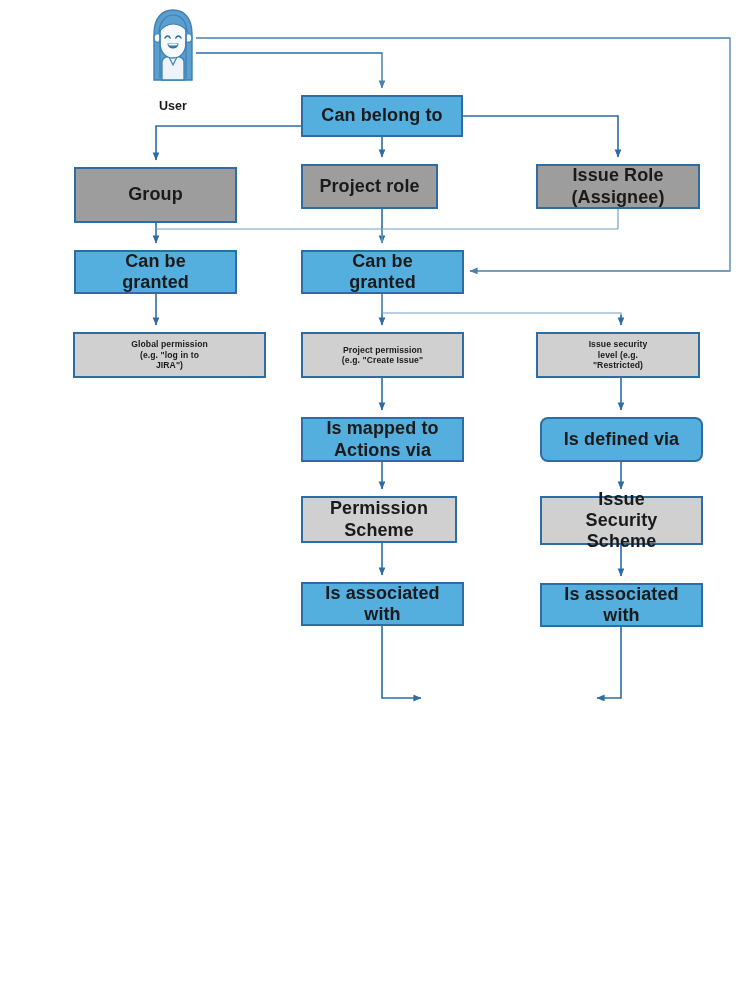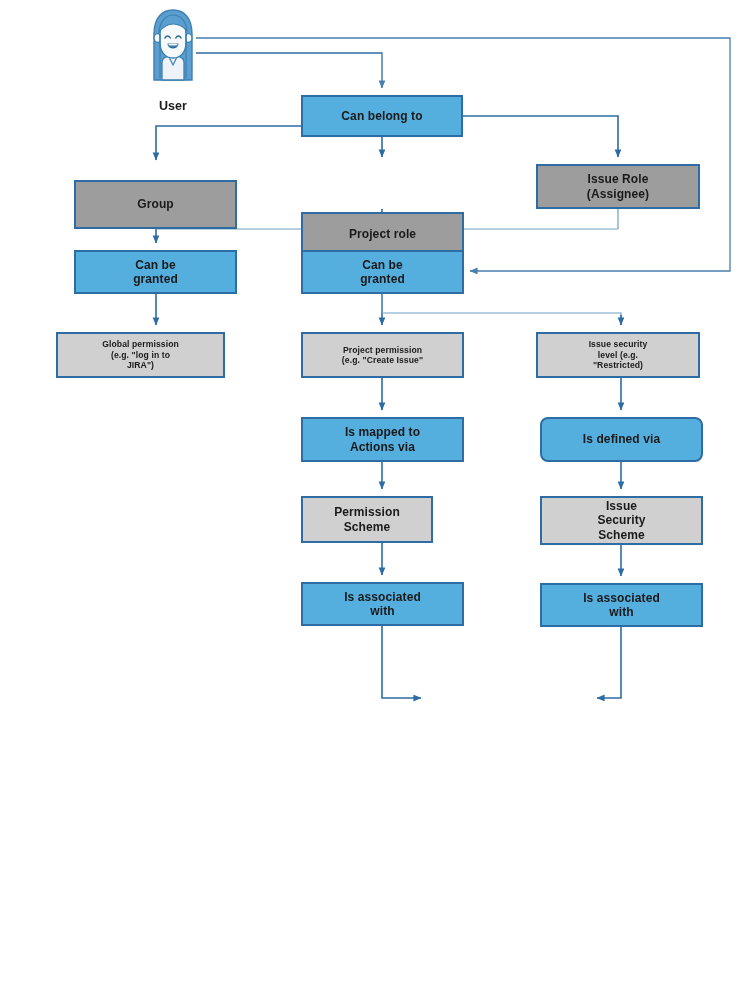--- a/index.html
+++ b/index.html
@@ -36,21 +36,21 @@
     text-align: center;
     color: #1a1a1a;
     font-weight: bold;
     line-height: 1.18;
     letter-spacing: 0.1px;
     white-space: pre-line;
   }
   .node.blue { background: #54aede; }
   .node.gray-dark { background: #9d9d9d; }
   .node.gray-light { background: #d0d0d0; }
-  .node.big { font-size: 12px; }
+  .node.big { font-size: 18px; }
   .node.small { font-size: 8.6px; font-weight: bold; line-height: 1.22; }
   .user-label {
     position: absolute;
     font-size: 12.5px;
     font-weight: bold;
     color: #1a1a1a;
     text-align: center;
     width: 80px;
   }
   .avatar {
@@ -147,40 +147,40 @@
       <path d="M20,36 C21.6,41.2 28.4,41.2 30,36 Z" fill="#3d7fb0" stroke="#2f6a96" stroke-width="1.1" stroke-linejoin="round"></path>
       <path d="M20.6,36.6 L29.4,36.6" stroke="#ffffff" stroke-width="1.6"></path>
 
       <path d="M12,26 L12,70" stroke="#3d7fb0" stroke-width="1.2" fill="none"></path>
       <path d="M38,26 L38,70" stroke="#3d7fb0" stroke-width="1.2" fill="none"></path>
     </svg>
   </div>
   <div class="user-label" style="left:133px; top:99px;">User</div>
 
   <div class="node blue big" style="left:301px; top:95px;  width:162px; height:42px;">Can belong to</div>
-  <div class="node gray-dark big" style="left:74px;  top:180px; width:163px; height:49px;">Group</div>
-  <div class="node gray-dark big" style="left:301px; top:164px; width:163px; height:45px;margin-top:48px;">Project role</div>
+  <div class="node gray-dark big" style="left:74px;  top:167px; width:163px; height:56px;">Group</div>
+  <div class="node gray-dark big" style="left:301px; top:164px; width:137px; height:45px;">Project role</div>
   <div class="node gray-dark big" style="left:536px; top:164px; width:164px; height:45px;">Issue Role
 (Assignee)</div>
   <div class="node blue big" style="left:74px;  top:250px; width:163px; height:44px;">Can be
 granted</div>
   <div class="node blue big" style="left:301px; top:250px; width:163px; height:44px;">Can be
 granted</div>
-  <div class="node gray-light small" style="left:56px;  top:332px; width:169px; height:46px;">Global permission
+  <div class="node gray-light small" style="left:73px;  top:332px; width:193px; height:46px;">Global permission
 (e.g. "log in to
 JIRA")</div>
   <div class="node gray-light small" style="left:301px; top:332px; width:163px; height:46px;">Project permission
 (e.g. "Create Issue"</div>
   <div class="node gray-light small" style="left:536px; top:332px; width:164px; height:46px;">Issue security
 level (e.g.
 "Restricted)</div>
   <div class="node blue big" style="left:301px; top:417px; width:163px; height:45px;">Is mapped to
 Actions via</div>
   <div class="node blue big" style="left:540px; top:417px; width:163px; height:45px;border-radius:8px;">Is defined via</div>
-  <div class="node gray-light big" style="left:301px; top:496px; width:132px; height:47px;">Permission
+  <div class="node gray-light big" style="left:301px; top:496px; width:156px; height:47px;">Permission
 Scheme</div>
   <div class="node gray-light big" style="left:540px; top:496px; width:163px; height:49px;">Issue
 Security
 Scheme</div>
   <div class="node blue big" style="left:301px; top:582px; width:163px; height:44px;">Is associated
 with</div>
   <div class="node blue big" style="left:540px; top:583px; width:163px; height:44px;">Is associated
 with</div>
 
 </div>

